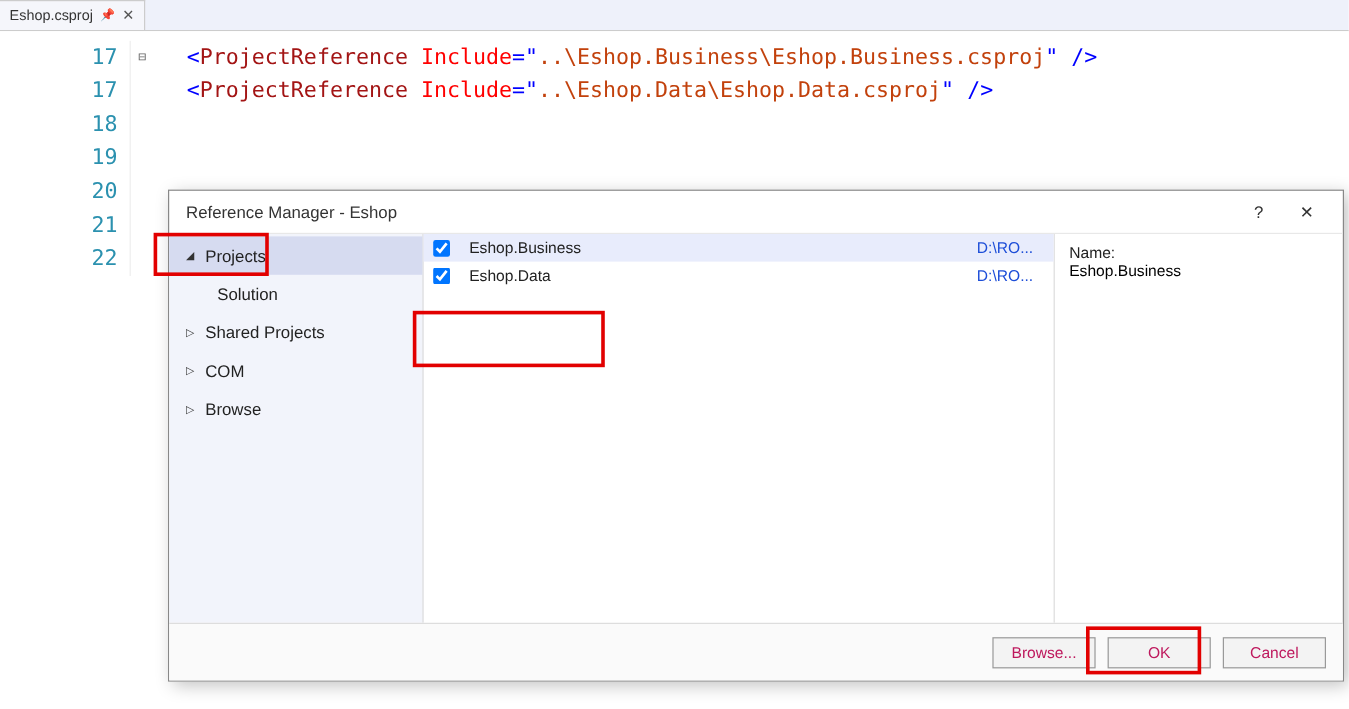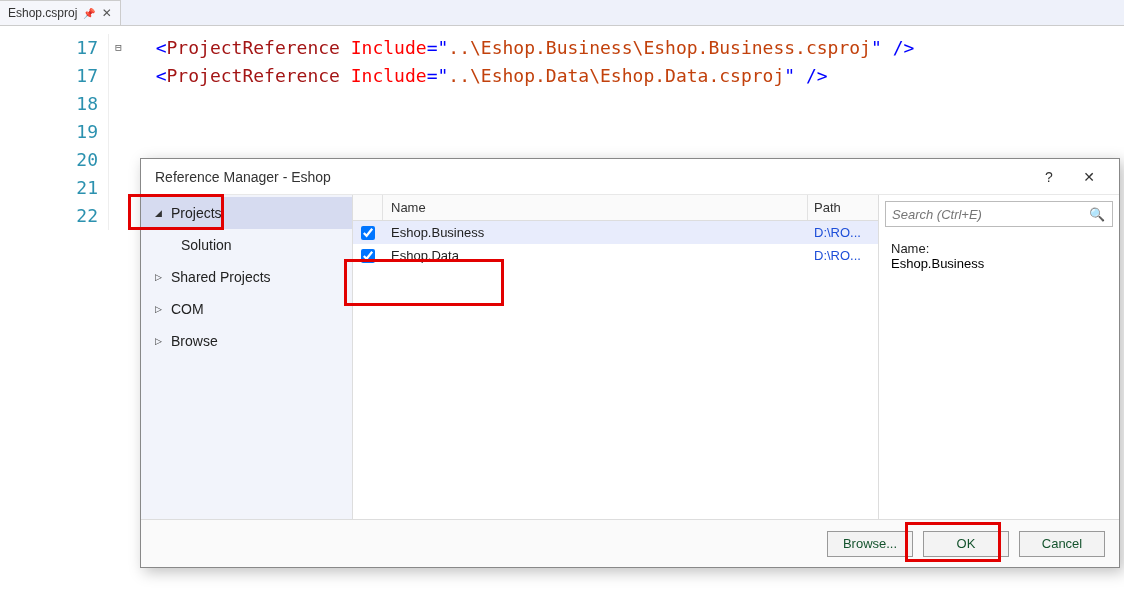--- a/index.html
+++ b/index.html
@@ -196,21 +196,21 @@
     .btn {
       min-width: 86px;
       height: 26px;
       border: 1px solid #999;
       background: #f3f3f3;
       font-size: 13px;
       cursor: pointer;
       display: flex;
       align-items: center;
       justify-content: center;
-      color: #14532d;
+      color: #be185d;
     }
     
     .hl-projects {
       position: absolute;
       border: 3px solid #e20000;
       top: 194px;
       left: 128px;
       width: 96px;
       height: 36px;
       pointer-events: none;
@@ -297,45 +297,36 @@
       <div class="side-item">
         <span class="tri">▷</span>
         <span>COM</span>
       </div>
       <div class="side-item">
         <span class="tri">▷</span>
         <span>Browse</span>
       </div>
     </div>
     <div class="list-panel">
-      <div class="list-header">
-        <div class="col-check"></div>
-        <div class="col-name">Name</div>
-        <div class="col-path">Path</div>
-      </div>
       <div class="list-row selected">
         <div class="cell-check">
             <input type="checkbox" checked="" style="">
           </div>
         <div class="cell-name">Eshop.Business</div>
         <div class="cell-path">D:\RO...</div>
       </div>
       <div class="list-row">
         <div class="cell-check">
             <input type="checkbox" checked="" style="">
           </div>
         <div class="cell-name">Eshop.Data</div>
         <div class="cell-path">D:\RO...</div>
       </div>
     </div>
     <div class="details">
-      <div class="search-box">
-        <input placeholder="Search (Ctrl+E)" style="">
-        <span style="color:#555;">🔍</span>
-      </div>
       <div class="details-body">
         <div class="lbl">Name:</div>
         <div>Eshop.Business</div>
       </div>
     </div>
   </div>
   <div class="dialog-footer">
     <button class="btn">Browse...</button>
     <button class="btn">OK</button>
     <button class="btn">Cancel</button>

